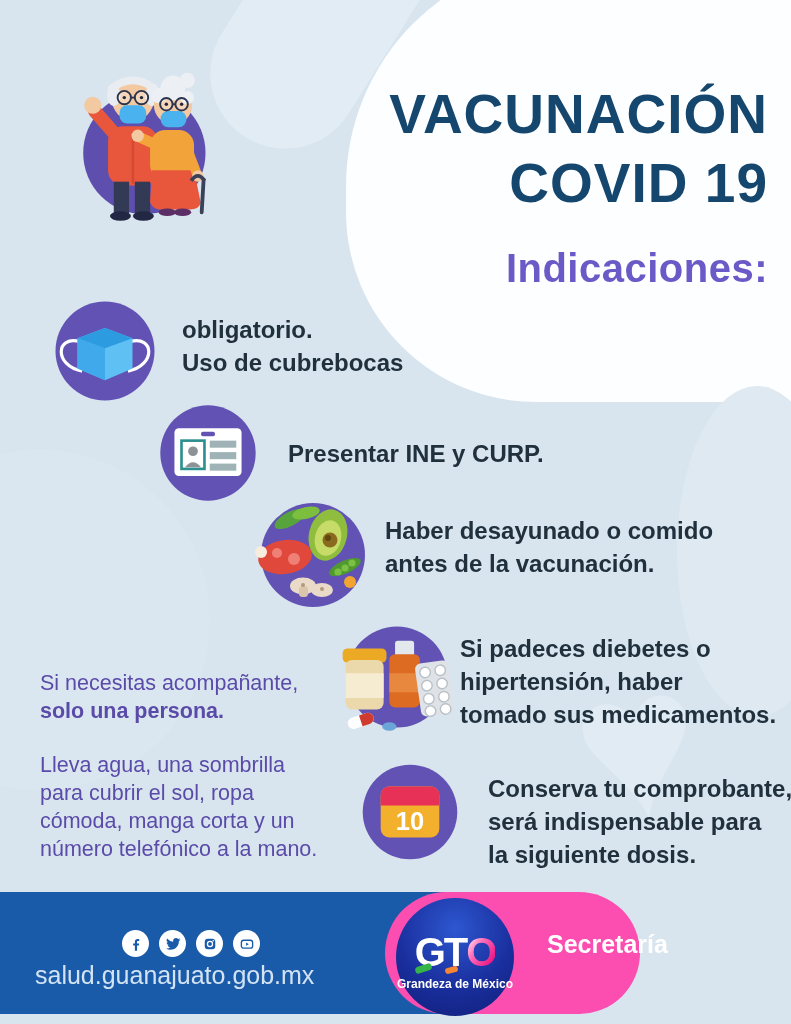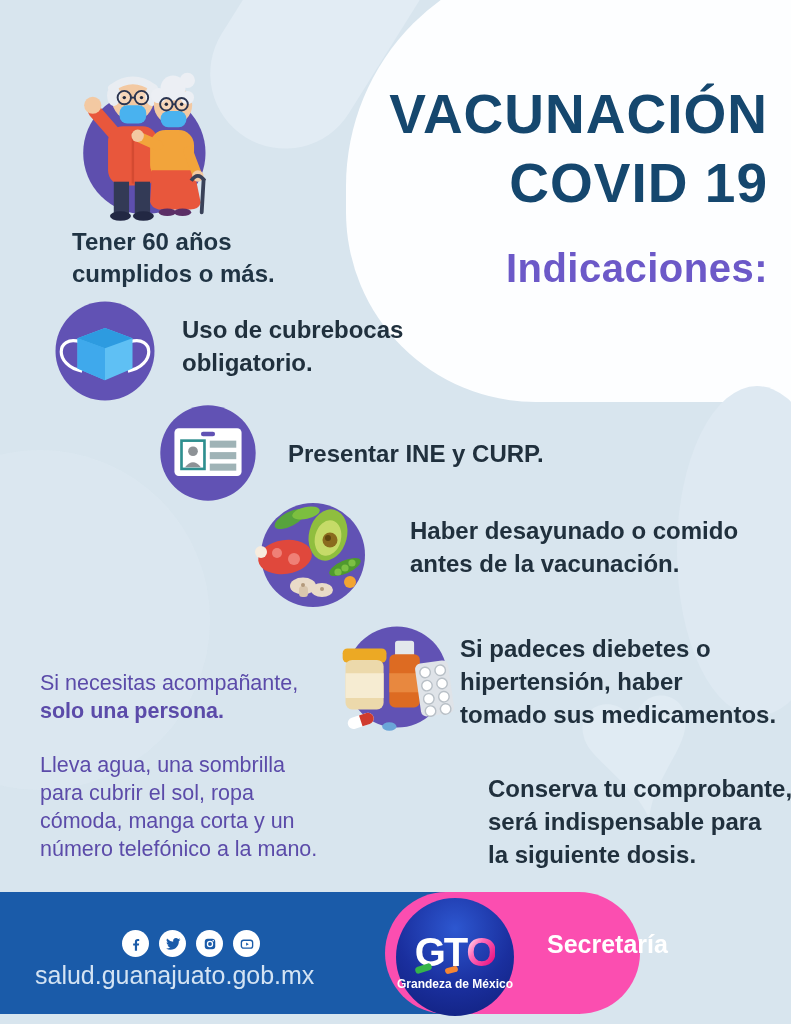--- a/index.html
+++ b/index.html
@@ -103,44 +103,40 @@
       <circle cx="127" cy="62" r="7" fill="#eceff4"></circle>
       <rect x="99" y="76" width="27" height="17" rx="8" fill="#49b2ef"></rect>
       <circle cx="105" cy="69" r="6.5" fill="rgba(255,255,255,.25)" stroke="#2b3550" stroke-width="2"></circle>
       <circle cx="121" cy="69" r="6.5" fill="rgba(255,255,255,.25)" stroke="#2b3550" stroke-width="2"></circle>
       <line x1="111" y1="69" x2="115" y2="69" stroke="#2b3550" stroke-width="2"></line>
       <circle cx="105" cy="69" r="1.8" fill="#22293d"></circle>
       <circle cx="121" cy="69" r="1.8" fill="#22293d"></circle>
     </svg>
   </div>
 
-  <div class="abs age-note" style="left:72px;top:226px;">
-    <div class="ln">Tener 60 años</div>
-    <div class="ln">cumplidos o más.</div>
-  </div>
 
   <div class="abs title">
     <div class="ln">VACUNACIÓN</div>
     <div class="ln">COVID 19</div>
   </div>
   <div class="abs subtitle">Indicaciones:</div>
 
   <div class="abs icon-circle" style="left:50px;top:296px;">
     <svg width="110" height="110" viewBox="0 0 120 120">
       <circle cx="60" cy="60" r="54" fill="#6152b4"></circle>
       <path d="M33 50 C 6 42, 4 76, 35 82" stroke="#fff" stroke-width="3.5" fill="none"></path>
       <path d="M87 50 C 114 42, 116 76, 85 82" stroke="#fff" stroke-width="3.5" fill="none"></path>
       <path d="M30 46 L60 35 L90 46 L90 79 L60 92 L30 79 Z" fill="#5fc0f4"></path>
       <path d="M30 46 L60 57 L60 92 L30 79 Z" fill="#3fa9ec"></path>
       <path d="M30 46 L60 35 L90 46 L60 57 Z" fill="#2d9be0"></path>
     </svg>
   </div>
   <div class="abs item-text" style="left:182px;top:313px;">
+    <div class="ln">obligatorio.</div>
     <div class="ln">Uso de cubrebocas</div>
-    <div class="ln">obligatorio.</div>
   </div>
 
   <div class="abs icon-circle" style="left:155px;top:400px;">
     <svg width="106" height="106" viewBox="0 0 120 120">
       <circle cx="60" cy="60" r="54" fill="#6152b4"></circle>
       <rect x="22" y="32" width="76" height="54" rx="5" fill="#fff"></rect>
       <rect x="52" y="36" width="16" height="5" rx="2.5" fill="#6152b4"></rect>
       <rect x="30" y="46" width="26" height="32" fill="#fff" stroke="#2e8f8f" stroke-width="3"></rect>
       <circle cx="43" cy="58" r="5.5" fill="#8d9296"></circle>
       <path d="M34 76 q9 -11 18 0 z" fill="#8d9296"></path>
@@ -171,21 +167,21 @@
       <circle cx="93" cy="76" r="3.6" fill="#7cc043"></circle>
       <circle cx="100" cy="71" r="3.6" fill="#7cc043"></circle>
       <circle cx="98" cy="90" r="6" fill="#f2a431"></circle>
       <ellipse cx="51" cy="94" rx="13" ry="8.5" fill="#e9dbc8"></ellipse>
       <rect x="47" y="94" width="9" height="11" rx="3.5" fill="#d9c6ad"></rect>
       <ellipse cx="70" cy="98" rx="11" ry="7" fill="#e9dbc8"></ellipse>
       <circle cx="51" cy="93" r="2" fill="#b3997b"></circle>
       <circle cx="70" cy="97" r="2" fill="#b3997b"></circle>
     </svg>
   </div>
-  <div class="abs item-text" style="left:385px;top:514px;margin-left:25px;">
+  <div class="abs item-text" style="left:385px;top:514px;">
     <div class="ln">Haber desayunado o comido</div>
     <div class="ln">antes de la vacunación.</div>
   </div>
 
   <div class="abs icon-circle" style="left:334px;top:618px;">
     <svg width="124" height="120" viewBox="0 0 130 126">
       <circle cx="66" cy="62" r="53" fill="#6152b4"></circle>
       <rect x="9" y="32" width="46" height="15" rx="5" fill="#eca924"></rect>
       <rect x="12" y="44" width="40" height="52" rx="7" fill="#ecd9ab"></rect>
       <rect x="12" y="58" width="40" height="26" fill="#f6ecd2"></rect>
@@ -209,20 +205,28 @@
       </g>
       <ellipse cx="58" cy="114" rx="7.5" ry="4.5" fill="#6aa6d8"></ellipse>
     </svg>
   </div>
   <div class="abs item-text" style="left:460px;top:632px;">
     <div class="ln">Si padeces diebetes o</div>
     <div class="ln">hipertensión, haber</div>
     <div class="ln">tomado sus medicamentos.</div>
   </div>
 
+  <div class="abs icon-circle" style="left:358px;top:760px;">
+    <svg width="104" height="104" viewBox="0 0 110 110">
+      <circle cx="55" cy="55" r="50" fill="#6152b4"></circle>
+      <rect x="24" y="28" width="62" height="54" rx="9" fill="#f3b02c"></rect>
+      <path d="M24 48 v-11 a9 9 0 0 1 9-9 h44 a9 9 0 0 1 9 9 v11 z" fill="#e73156"></path>
+      <text x="55" y="74" text-anchor="middle" font-size="27" font-weight="bold" fill="#fff" font-family="Liberation Sans, DejaVu Sans, sans-serif">10</text>
+    </svg>
+  </div>
   <div class="abs item-text" style="left:488px;top:772px;">
     <div class="ln">Conserva tu comprobante,</div>
     <div class="ln">será indispensable para</div>
     <div class="ln">la siguiente dosis.</div>
   </div>
 
   <div class="abs purple-note" style="left:40px;top:670px;">
     <div class="ln">Si necesitas acompañante,</div>
     <div class="ln bold">solo una persona.</div>
   </div>

